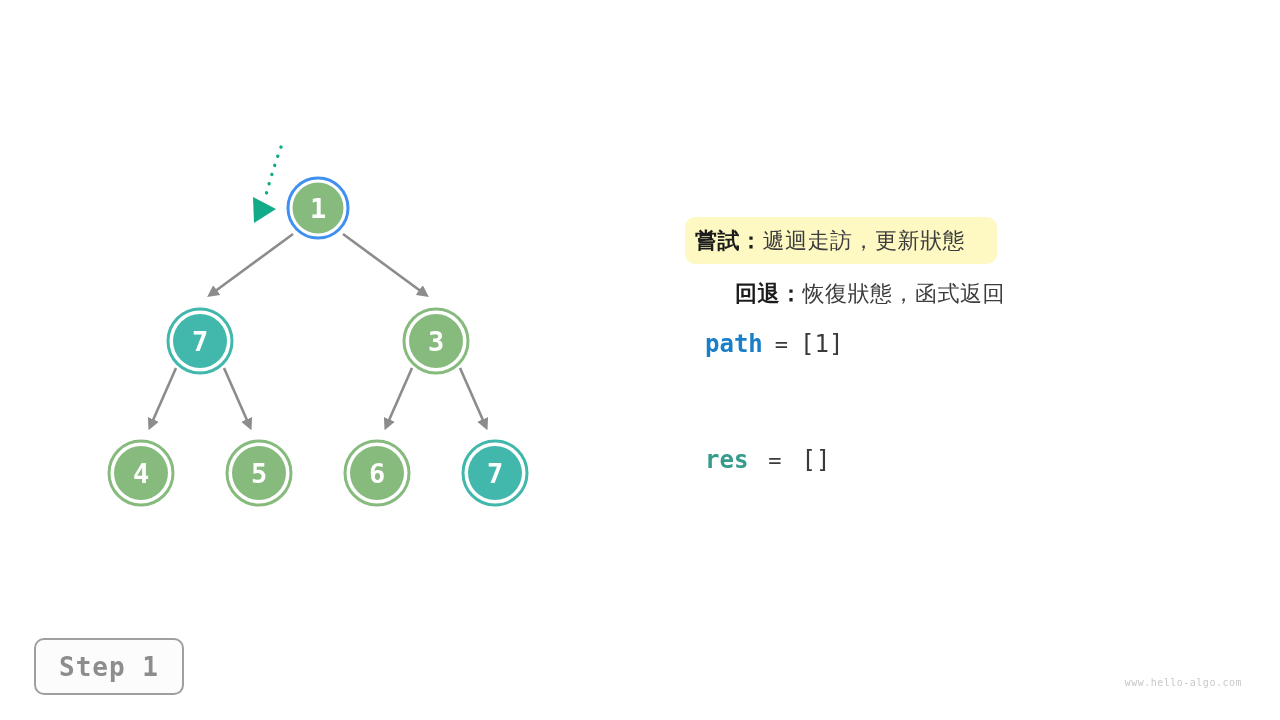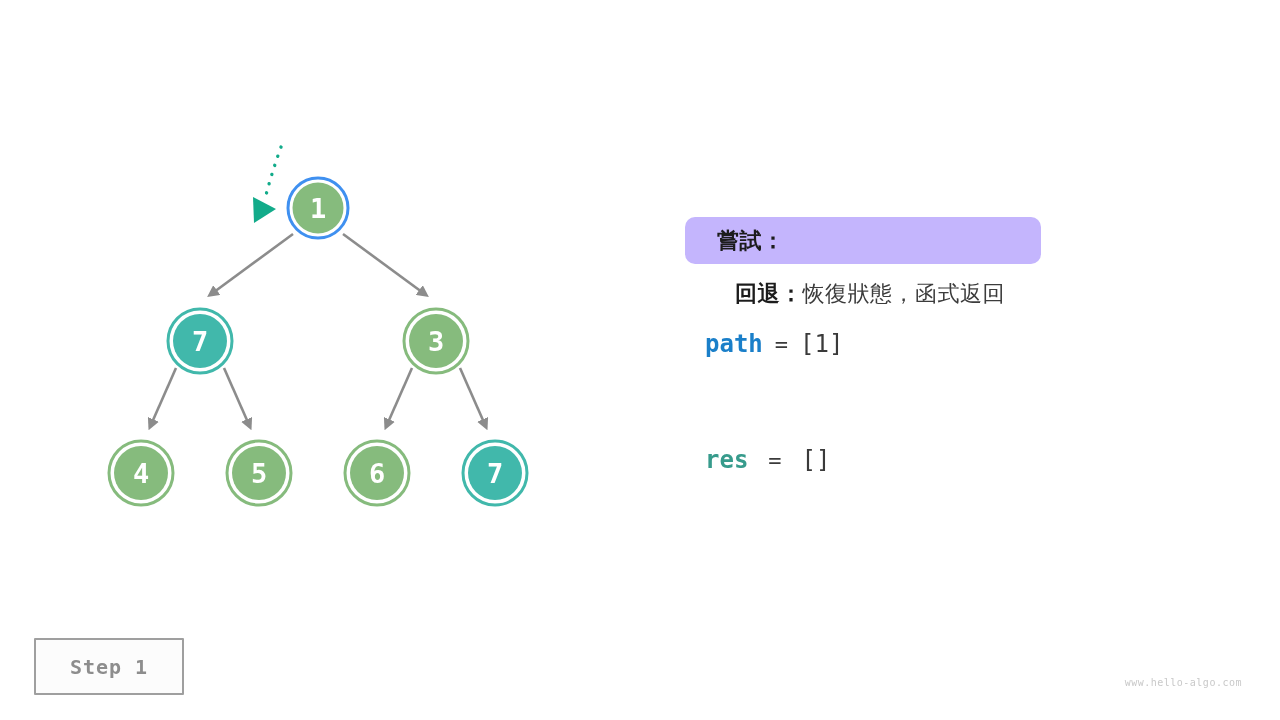--- a/index.html
+++ b/index.html
@@ -23,44 +23,44 @@
     fill: #ffffff;
     text-anchor: middle;
   }
   .pointer-dots { fill: none; stroke: #12ab8a; stroke-width: 3.4;
                   stroke-linecap: round; stroke-dasharray: 0.1 9.5; }
 
   
   .panel-line { position: absolute; white-space: nowrap; }
   .try-line {
     left: 685px; top: 217px; height: 47px; width: 292px;
-    background: #c4b5fd; border-radius: 10px;
-    display: flex; align-items: center; padding: 0 32px;
+    background: #fef9c3; border-radius: 10px;
+    display: flex; align-items: center; padding: 0 10px;
   }
   .back-line { left: 735px; top: 279px; height: 30px;
                display: flex; align-items: flex-end; }
   .zh { font-size: 22px; color: #3c3c3c; letter-spacing: 0.5px; }
   .zh-label { font-weight: 700; color: #1c1c1c; }
 
   .code-line { font-family: "DejaVu Sans Mono", monospace; font-size: 24px;
                color: #3a3a3a; display: flex; align-items: center; }
   .path-line { left: 705px; top: 330px; }
   .res-line  { left: 705px; top: 446px; gap: 8px; }
   .var-name { font-weight: 700; }
   .path-line .var-name { color: #1a7fc9; text-align: center; }
   .res-line  .var-name { color: #379b8c; }
   .code-op { margin: 0 12px; font-size: 22px; }
 
   
   .step-box {
     position: absolute; left: 34px; top: 638px; width: 146px; height: 53px;
-    background: #fcfcfc; border: 2px solid #9f9f9f; border-radius: 1px;
+    background: #fcfcfc; border: 2px solid #9f9f9f; border-radius: 10px;
     display: flex; align-items: center; justify-content: center;
     font-family: "DejaVu Sans Mono", monospace; font-weight: 700;
-    font-size: 20px; color: #8d8d8d; letter-spacing: 1px;
+    font-size: 26px; color: #8d8d8d; letter-spacing: 1px;
   }
 
   
   .watermark {
     position: absolute; right: 38px; top: 677px;
     font-family: "DejaVu Sans Mono", monospace;
     font-size: 10px; color: #c9c9c9; letter-spacing: 0.5px;
   }
 </style>
 </head>
@@ -127,20 +127,21 @@
 
     <g transform="translate(495,473)">
       <circle class="node-ring" r="32" stroke="#41b8ab"></circle>
       <circle r="27" fill="#41b8ab"></circle>
       <text class="node-label" y="9.5">7</text>
     </g>
   </svg>
 
   <div class="panel-line try-line">
     <span class="zh zh-label">嘗試：</span>
+      <span class="zh">遞迴走訪，更新狀態</span>
   </div>
 
   <div class="panel-line back-line">
     <span class="zh zh-label">回退：</span>
       <span class="zh">恢復狀態，函式返回</span>
   </div>
 
   <div class="panel-line code-line path-line">
     <span class="var-name">path</span>
     <span class="code-op">=</span>

